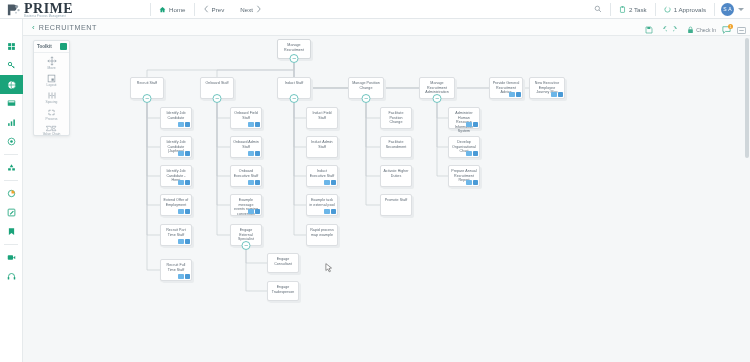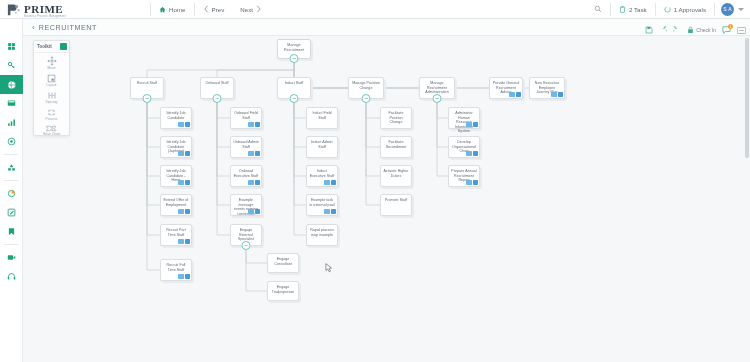--- a/index.html
+++ b/index.html
@@ -14,21 +14,21 @@
   
   .topbar {
     position: absolute; left: 0; top: 0; width: 750px; height: 19px;
     background: #ffffff; border-bottom: 1px solid #e3e7ea;
     display: flex; align-items: center;
   }
   .brand { display: flex; align-items: center; padding-left: 6px; width: 150px; }
   .brand-mark { width: 15px; height: 15px; margin-right: 3px; }
   .brand-txt { line-height: 1; }
   .brand-name {
-    font-size: 11px; font-weight: bold; color: #2f3b45; letter-spacing: .5px;
+    font-size: 14px; font-weight: bold; color: #2f3b45; letter-spacing: .5px;
     font-family: "Liberation Serif", serif;
   }
   .brand-sub { font-size: 2.6px; color: #8aa0ad; letter-spacing: .2px; display:block; }
 
   .tdiv { width: 1px; height: 13px; background: #e2e7ea; }
   .tbtn {
     display: flex; align-items: center; gap: 3px; height: 19px;
     padding: 0 8px; font-size: 6.2px; color: #5d6b75; cursor: pointer;
   }
   .tbtn svg { display: block; }

